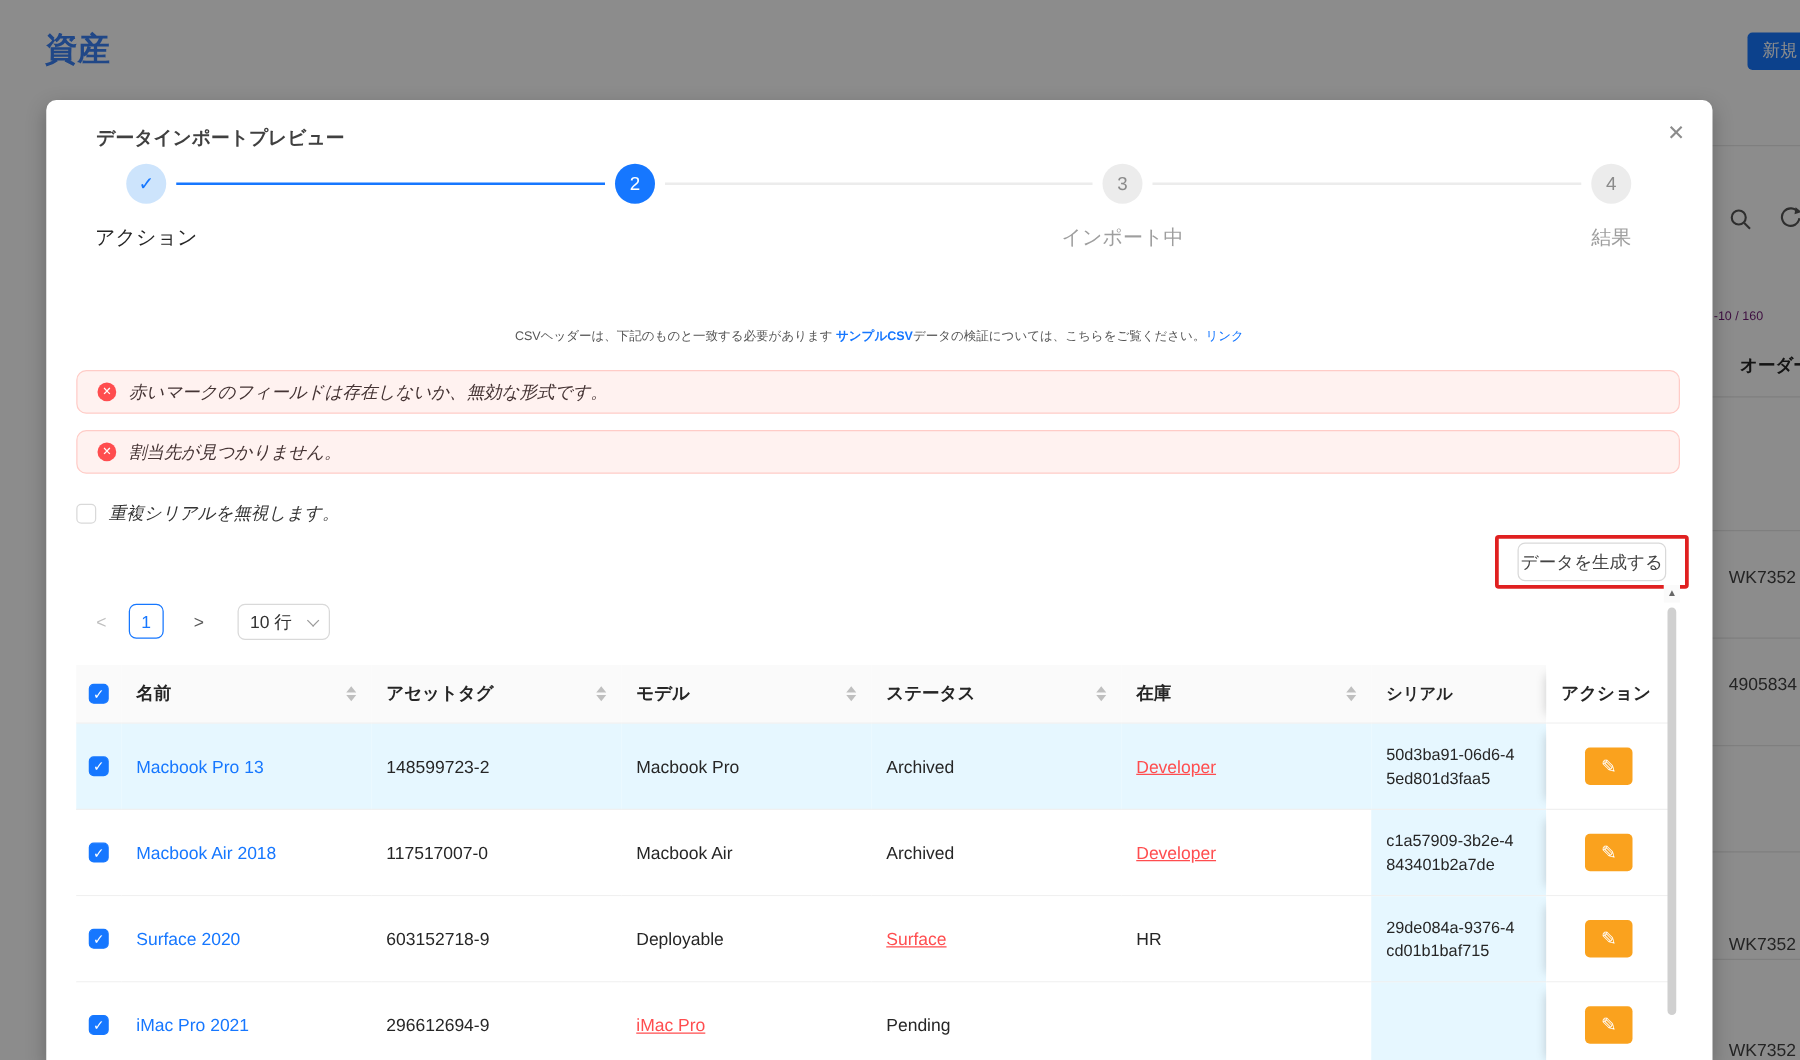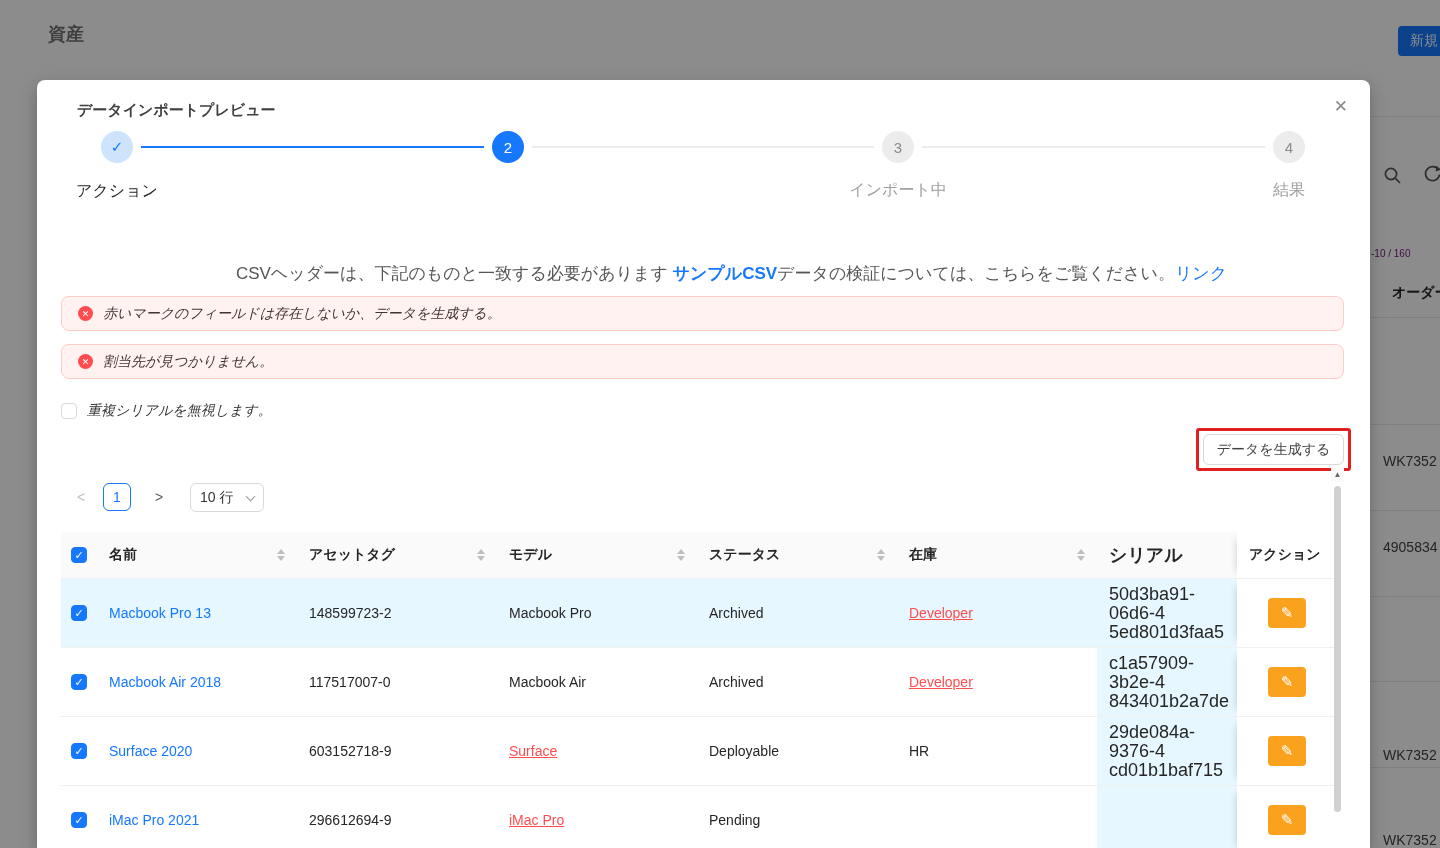--- a/index.html
+++ b/index.html
@@ -2,21 +2,21 @@
 <html><head>
 <meta charset="utf-8">
 <style>
   * { margin:0; padding:0; box-sizing:border-box; }
   html,body { width:1440px; height:848px; overflow:hidden; }
   body { font-family:"Liberation Sans","DejaVu Sans",sans-serif; color:#262626; }
   .viewport { position:relative; width:1440px; height:848px; overflow:hidden; background:#fff; }
   .abs { position:absolute; }
 
   
-  .bg-title { left:48px; top:22px; font-size:18px; font-weight:700; color:#737373; }
+  .bg-title { left:36px; top:22px; font-size:26px; font-weight:700; color:#3b82f6; }
   .bg-new-btn { left:1398px; top:26px; width:70px; height:30px; background:#1677ff; color:#fff;
     border:none; border-radius:4px; font-size:14px; text-align:left; padding-left:12px; }
   .bg-range { left:1371px; top:248px; font-size:10px; color:#701a75; white-space:nowrap; }
   .bg-order { left:1392px; top:284px; font-size:14px; font-weight:700; color:#262626; white-space:nowrap; }
   .bg-val { left:1383px; font-size:14px; color:#434343; white-space:nowrap; }
   .bg-hr { left:1360px; width:80px; height:1px; background:#e8e8e8; }
 
   
   .overlay { inset:0; background:rgba(0,0,0,0.45); z-index:5; }
 
@@ -33,42 +33,42 @@
   .step-active { background:#1677ff; color:#fff; }
   .step-wait { background:#ececec; color:#8a8a8a; }
   .step-line { top:66px; height:2px; }
   .line-done { background:#1677ff; }
   .line-wait { background:#ececec; }
   .step-label { top:96px; transform:translateX(-50%); font-size:16px; line-height:30px; text-align:center; }
   .lbl-dark { color:#262626; }
   .lbl-gray { color:#9e9e9e;font-family:Liberation Mono, monospace; }
 
   
-  .instruction { left:0; top:182px; width:100%; text-align:center; font-size:17px; color:#555;margin-left:28px; }
+  .instruction { left:0; top:182px; width:100%; text-align:center; font-size:10px; color:#555; }
   .inst-link { color:#1677ff; }
   .inst-link.bold { font-weight:700; }
 
   
   .alert { left:24px; width:1283px; height:35px; background:#fff2f0; border:1px solid #ffccc7;
     border-radius:8px; display:flex; align-items:center; padding:0 16px; gap:10px; }
   .alert-icon { width:15px; height:15px; border-radius:50%; background:#ff4d4f; color:#fff;
     font-size:9px; display:flex; align-items:center; justify-content:center; flex:0 0 auto; }
   .alert-text { font-size:14px; font-style:italic; color:#433; }
 
   
   .dup-row { left:24px; top:322px; display:flex; align-items:center; gap:10px; }
   .cb { width:16px; height:16px; border:1px solid #d9d9d9; border-radius:4px; background:#fff; flex:0 0 auto; }
   .cb.checked { background:#1677ff; border-color:#1677ff; color:#fff; font-size:11px; display:flex;
     align-items:center; justify-content:center; }
   .dup-label { font-size:14px; font-style:italic; color:#333; }
 
   
   .hl-box { left:1159px; top:348px; width:155px; height:43px; border:3px solid #e02020; border-radius:3px;
     display:flex; align-items:center; justify-content:center; }
-  .gen-btn { width:141px; height:31px; background:#fff; border:1px solid #d9d9d9; border-radius:6px;
+  .gen-btn { width:119px; height:31px; background:#fff; border:1px solid #d9d9d9; border-radius:6px;
     font-size:14px; color:#434343; }
 
   
   .pg-arrow { top:403px; height:28px; line-height:28px; font-size:14px; background:none; border:none; }
   .pg-prev { left:40px; color:#bfbfbf; }
   .pg-next { left:118px; color:#595959; }
   .pg-page { left:66px; top:403px; width:28px; height:28px; border:1px solid #1677ff; border-radius:6px;
     background:#fff; color:#1677ff; font-size:14px; text-align:center; line-height:26px; }
   .pg-size { left:153px; top:403px; width:74px; height:29px; border:1px solid #d9d9d9; border-radius:6px;
     background:#fff; display:flex; align-items:center; justify-content:space-between; padding:0 9px;
@@ -79,21 +79,21 @@
   
   .table { left:24px; top:452px; width:1276px; }
   .tr { display:flex; width:1276px; }
   .thead .td { background:#fafafa; font-weight:700; }
   .td { display:flex; align-items:center; padding:0 12px; font-size:14px; color:#262626;
     border-bottom:1px solid #f0f0f0; background:#fff; }
   .thead .td { height:47px; }
   .tbody .td { height:69px; }
   .col-check { width:36px; padding:0; justify-content:center; }
   .col-std { width:200px; }
-  .col-serial { width:140px; font-size:18px; }
+  .col-serial { width:140px; font-size:13px; }
   .col-action { width:100px; justify-content:center;
     box-shadow:-8px 0 8px -8px rgba(0,0,0,0.18); }
   .thead .col-action { background:#fff; }
   .row-selected .td { background:#e6f7ff; }
   .td.serial-cell { background:#e6f7ff; flex-direction:column; align-items:flex-start; justify-content:center;
     line-height:19px; overflow:hidden; }
   .tbody .col-action { background:#fff; }
   .sorter { margin-left:auto; display:flex; flex-direction:column; gap:2px; }
   .car-up { width:0; height:0; border-left:4px solid transparent; border-right:4px solid transparent;
     border-bottom:5px solid #bfbfbf; }
@@ -160,21 +160,21 @@
     <div class="abs step-circle step-wait" style="left:1236px;top:51px;">4</div>
 
     <div class="abs step-label lbl-dark" style="left:80px;">アクション</div>
     <div class="abs step-label lbl-gray" style="left:861px;">インポート中</div>
     <div class="abs step-label lbl-gray" style="left:1252px;">結果</div>
 
     <div class="abs instruction"><span>CSVヘッダーは、下記のものと一致する必要があります </span><span class="inst-link bold">サンプルCSV</span><span>データの検証については、こちらをご覧ください。</span><span class="inst-link">リンク</span></div>
 
     <div class="abs alert" style="top:216px;">
       <span class="alert-icon">✕</span>
-      <span class="alert-text">赤いマークのフィールドは存在しないか、データを生成する。</span>
+      <span class="alert-text">赤いマークのフィールドは存在しないか、無効な形式です。</span>
     </div>
     <div class="abs alert" style="top:264px;">
       <span class="alert-icon">✕</span>
       <span class="alert-text">割当先が見つかりません。</span>
     </div>
 
     <div class="abs dup-row">
       <span class="cb"></span>
       <span class="dup-label">重複シリアルを無視します。</span>
     </div>
@@ -286,22 +286,22 @@
         </div>
 
         <div class="tr">
           <div class="td col-check">
               <span class="cb checked">✓</span>
             </div>
           <div class="td col-std">
               <span class="link">Surface 2020</span>
             </div>
           <div class="td col-std">603152718-9</div>
+          <div class="td col-std">Deployable</div>
           <div class="td col-std err">Surface</div>
-          <div class="td col-std">Deployable</div>
           <div class="td col-std">HR</div>
           <div class="td col-serial serial-cell">
               <span>29de084a-9376-4</span>
               <span>cd01b1baf715</span>
             </div>
           <div class="td col-action">
               <button class="edit-btn">
                 <span>✎</span>
               </button>
             </div>

